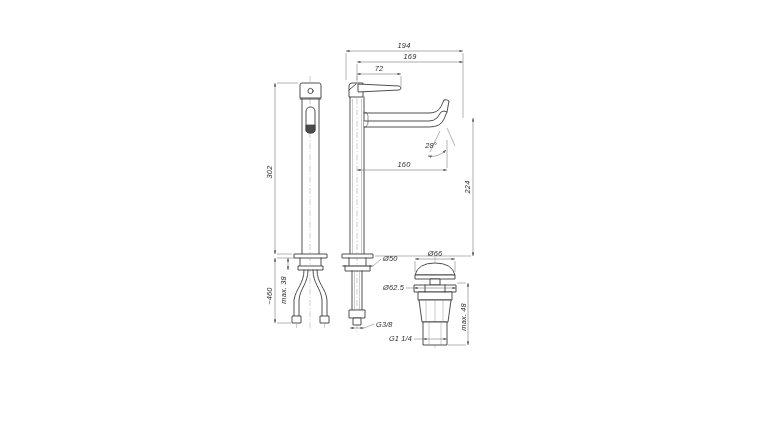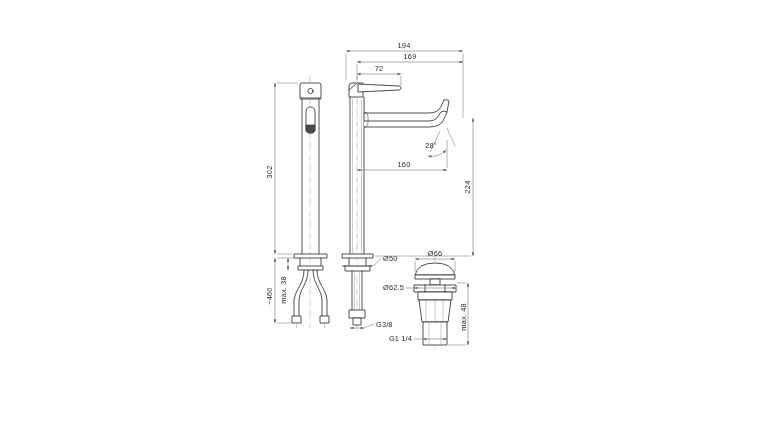--- a/index.html
+++ b/index.html
@@ -4,21 +4,21 @@
 <title>Technical Drawing</title>
 <style>
   html,body{margin:0;padding:0;}
   body{
     width:760px;height:422px;
     background:#ffffff;
     font-family:"Liberation Sans", sans-serif;
     overflow:hidden;
     position:relative;
   }
-  #drawing-root{position:absolute;left:0;top:0;width:760px;height:304px;}
+  #drawing-root{position:absolute;left:0;top:0;width:760px;height:304px;font-style:italic;}
   svg{display:block;}
   .obj{fill:none;stroke:#3c3c3c;stroke-width:0.9;stroke-linejoin:round;stroke-linecap:round;}
   .obj-fill{fill:#ffffff;stroke:#3c3c3c;stroke-width:0.9;stroke-linejoin:round;}
   .obj-dark{fill:#4a4a4a;stroke:#3c3c3c;stroke-width:0.7;}
   .thin{fill:none;stroke:#4a4a4a;stroke-width:0.6;}
   .dim{fill:none;stroke:#6b6b6b;stroke-width:0.55;}
   .ext{fill:none;stroke:#6b6b6b;stroke-width:0.5;}
   .center{fill:none;stroke:#9a9a9a;stroke-width:0.5;stroke-dasharray:6 2 1.2 2;}
   .hatch{fill:none;stroke:#8d8d8d;stroke-width:0.45;}
   .dimtext{

